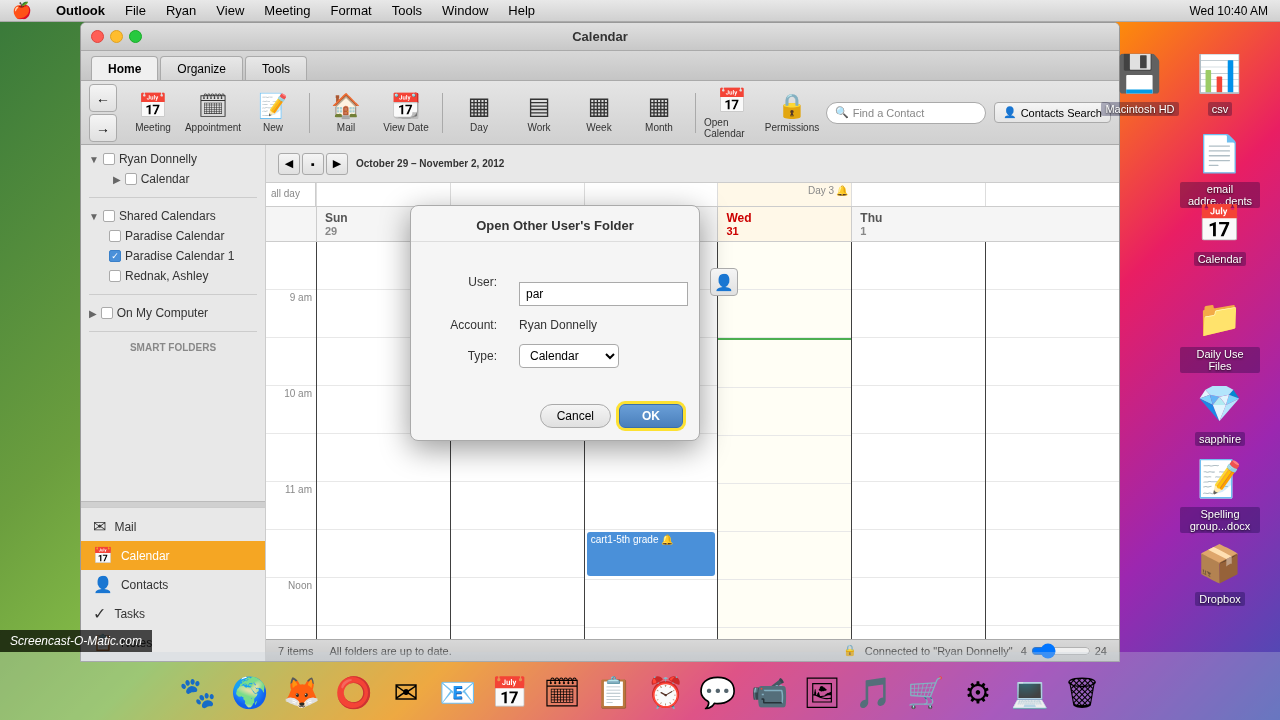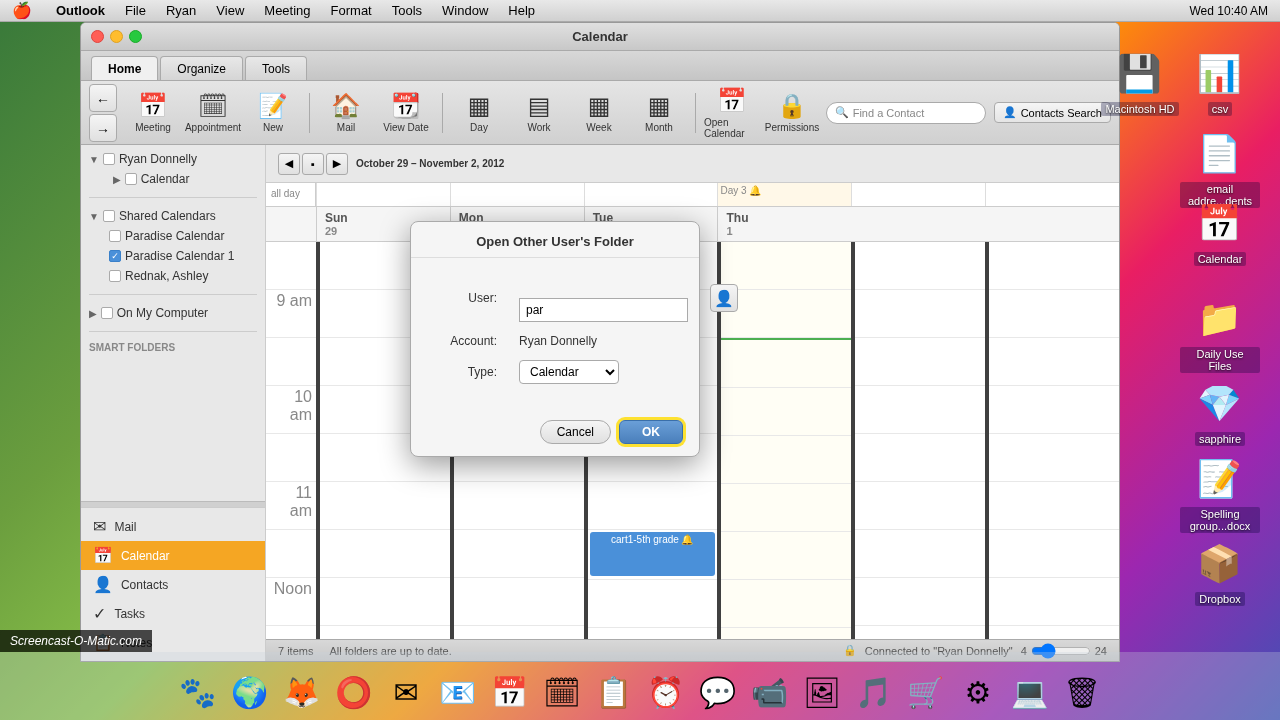--- a/index.html
+++ b/index.html
@@ -195,20 +195,21 @@
       color: #333;
       gap: 4px;
     }
     .sidebar-item .expand-arrow { font-size: 10px; color: #666; }
     .sidebar-header {
       font-size: 10px;
       color: #888;
       font-weight: 600;
       padding: 6px 8px 2px;
       text-transform: uppercase;
+      text-align: center;
     }
 
     
     .nav-bottom {
       border-top: 1px solid #ccc;
       padding: 4px 0;
     }
     .nav-bottom-item {
       display: flex;
       align-items: center;
@@ -284,32 +285,31 @@
       overflow-y: auto;
     }
     .cal-time-col {
       width: 50px;
       flex-shrink: 0;
     }
     .cal-time-slot {
       height: 48px;
       border-bottom: 1px solid #e8e8e8;
       padding: 2px 4px;
-      font-size: 16px;
+      font-size: 10px;
       color: #888;
       text-align: right;
     }
     .cal-days-grid {
       display: grid;
       grid-template-columns: repeat(6, 1fr);
       flex: 1;
     }
     .cal-day-col {
-      border-left: 4px solid #404040;
-      text-align: center;
+      border-left: 1px solid #404040;
     }
     .cal-day-col.today-col {
       background: #fffef5;
     }
     .cal-slot {
       height: 48px;
       border-bottom: 1px solid #e8e8e8;
     }
     .cal-event {
       margin: 2px;
@@ -337,21 +337,21 @@
       border-right: 1px solid #ccc;
     }
     .all-day-cell {
       border-left: 1px solid #ddd;
     }
 
     
     .day3-marker {
       font-size: 10px;
       color: #888;
-      text-align: left;
+      text-align: right;
       padding: 2px;
     }
 
     
     .status-bar {
       height: 22px;
       background: linear-gradient(to bottom, #d8d8d8, #c8c8c8);
       border-top: 1px solid #aaa;
       display: flex;
       align-items: center;
@@ -822,20 +822,24 @@
           <div class="day-num">29</div>
         </div>
         <div class="cal-header-cell">
           <div class="day-name">Mon</div>
           <div class="day-num">30</div>
         </div>
         <div class="cal-header-cell">
           <div class="day-name">Tue</div>
           <div class="day-num">31</div>
         </div>
+        <div class="cal-header-cell wed-col" style="color:#c00;font-weight:700;">
+          <div class="day-name">Wed</div>
+          <div class="day-num" style="color:#c00;">31</div>
+        </div>
         <div class="cal-header-cell">
           <div class="day-name">Thu</div>
           <div class="day-num">1</div>
         </div>
       </div>
 
       <div class="cal-body">
         <div class="cal-time-col">
           <div class="cal-time-slot"></div>
           <div class="cal-time-slot">9 am</div>
@@ -946,21 +950,21 @@
             <input type="range" min="4" max="24" value="8" style="width: 60px;">
             <span>24</span>
           </div>
         </div>
       </div>
     </div>
   </div>
 </div>
 
 <div class="modal-overlay">
-  <div class="dialog" style="top:221px;left:410px;">
+  <div class="dialog" style="top:205px;left:410px;">
     <div class="dialog-title">Open Other User's Folder</div>
     <div class="dialog-body">
       <div class="dialog-row">
         <span class="dialog-label">User:</span>
         <input class="dialog-input" type="text" value="par" style="">
         <div class="user-icon-btn">👤</div>
       </div>
       <div class="dialog-row">
         <span class="dialog-label">Account:</span>
         <span class="dialog-value">Ryan Donnelly</span>

